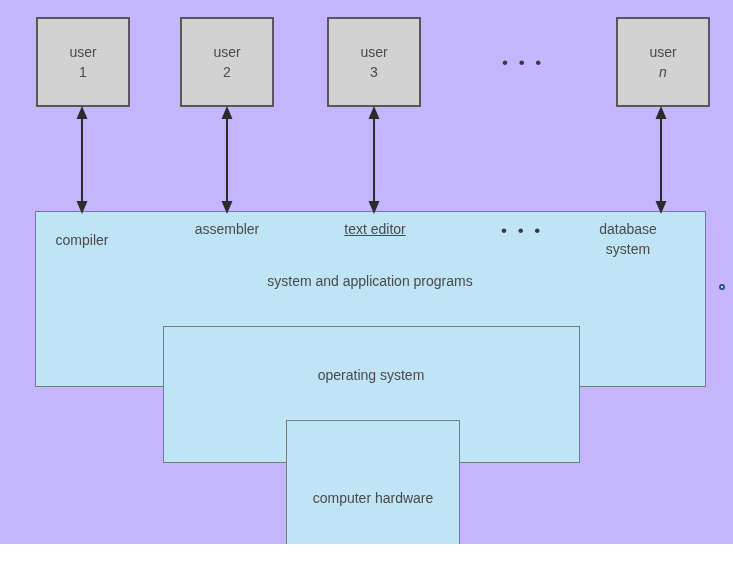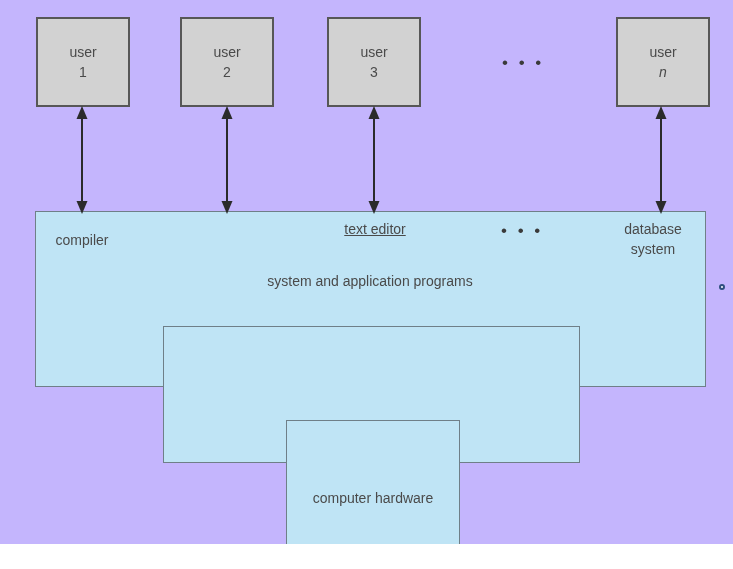--- a/index.html
+++ b/index.html
@@ -142,30 +142,32 @@
   </svg>
 
   <div class="blue-box apps-band" style="left:35px; top:211px; width:671px; height:176px;"></div>
 
   <div class="blue-box os-band" style="left:163px; top:326px; width:417px; height:137px;"></div>
 
   <div class="blue-box hw-band" style="left:286px; top:420px; width:174px; height:129px;"></div>
 
   <div class="label" style="left:32px; top:230px; width:100px;">compiler</div>
 
+  <div class="label" style="left:177px; top:219px; width:100px;">assembler</div>
 
   <div class="label" style="left:325px; top:219px; width:100px;text-decoration:underline;">text editor</div>
 
-  <div class="label two-line" style="left:603px; top:219px; width:100px;">
+  <div class="label two-line" style="left:578px; top:219px; width:100px;">
     <span>database</span><br>
     <span>system</span>
   </div>
 
   <div class="ellipsis" style="left:501px; top:226px;">• • •</div>
 
   <div class="label" style="left:220px; top:271px; width:300px;">system and application programs</div>
 
+  <div class="label" style="left:271px; top:365px; width:200px;">operating system</div>
 
   <div class="label" style="left:273px; top:477px; width:200px;margin-top:11px;">computer hardware</div>
 
   <div class="dot-artifact" style="left:719px; top:284px;"></div>
 
 </div>
 
 </body></html>

